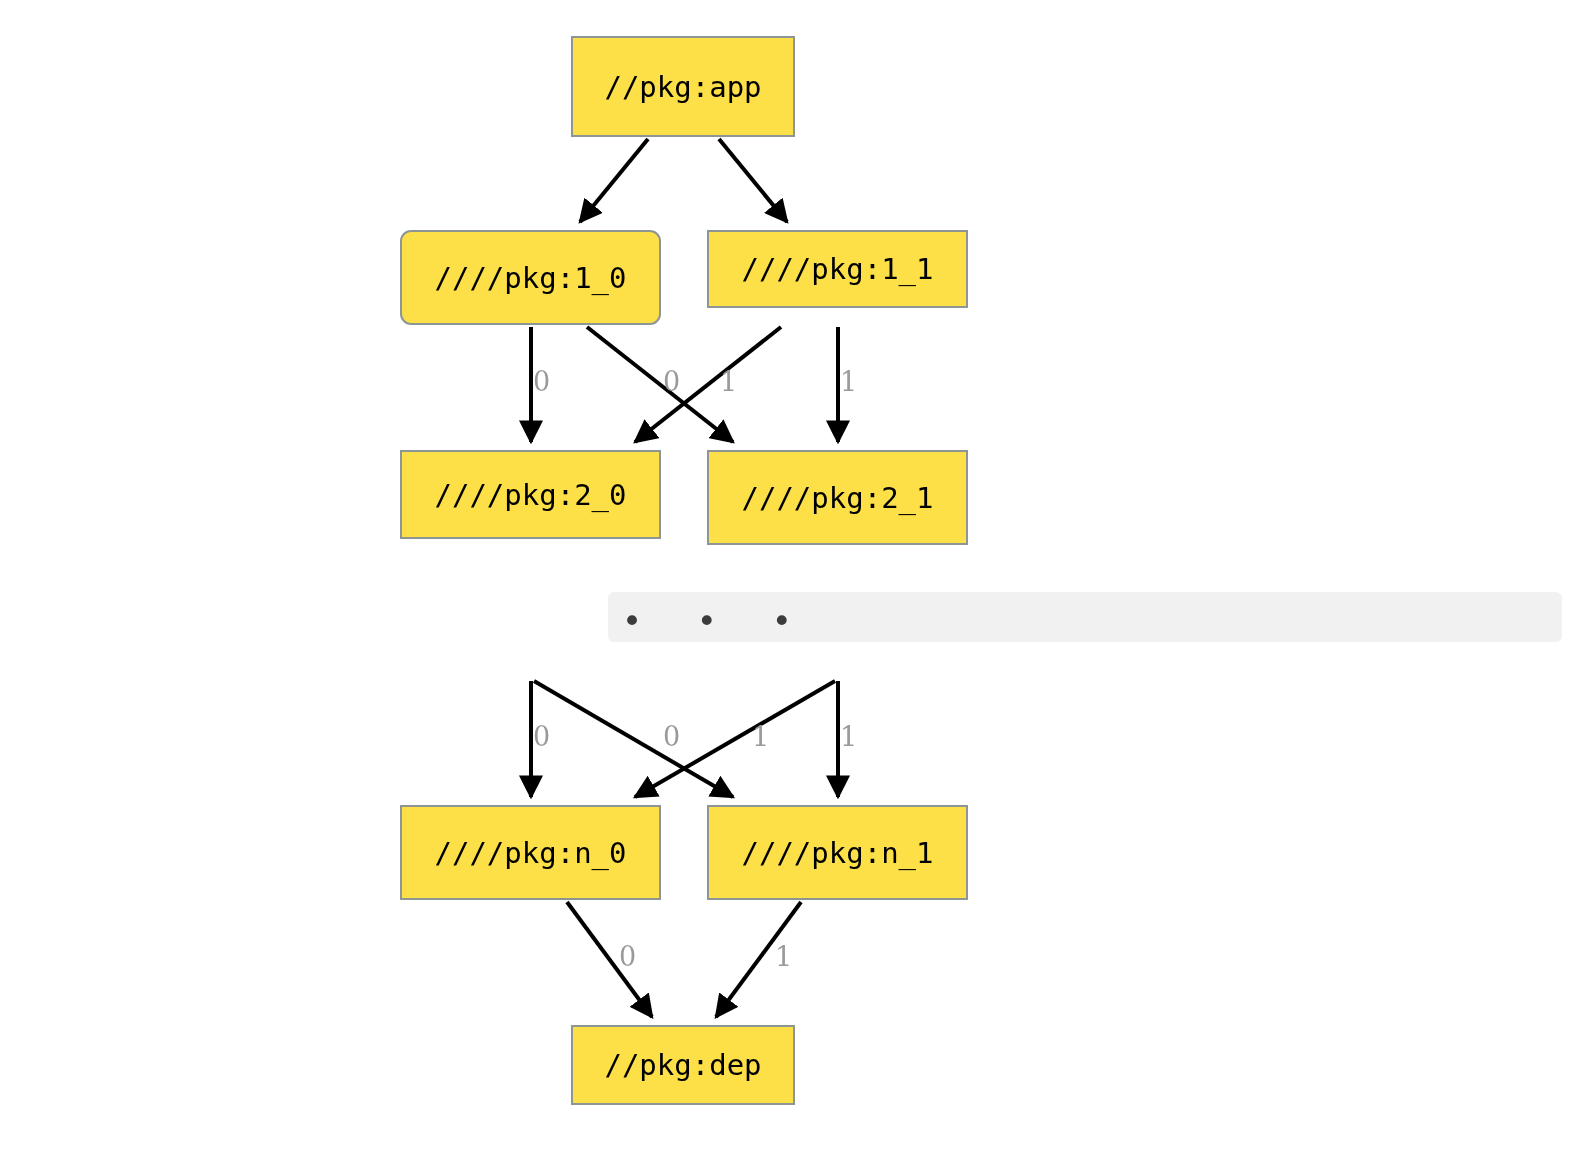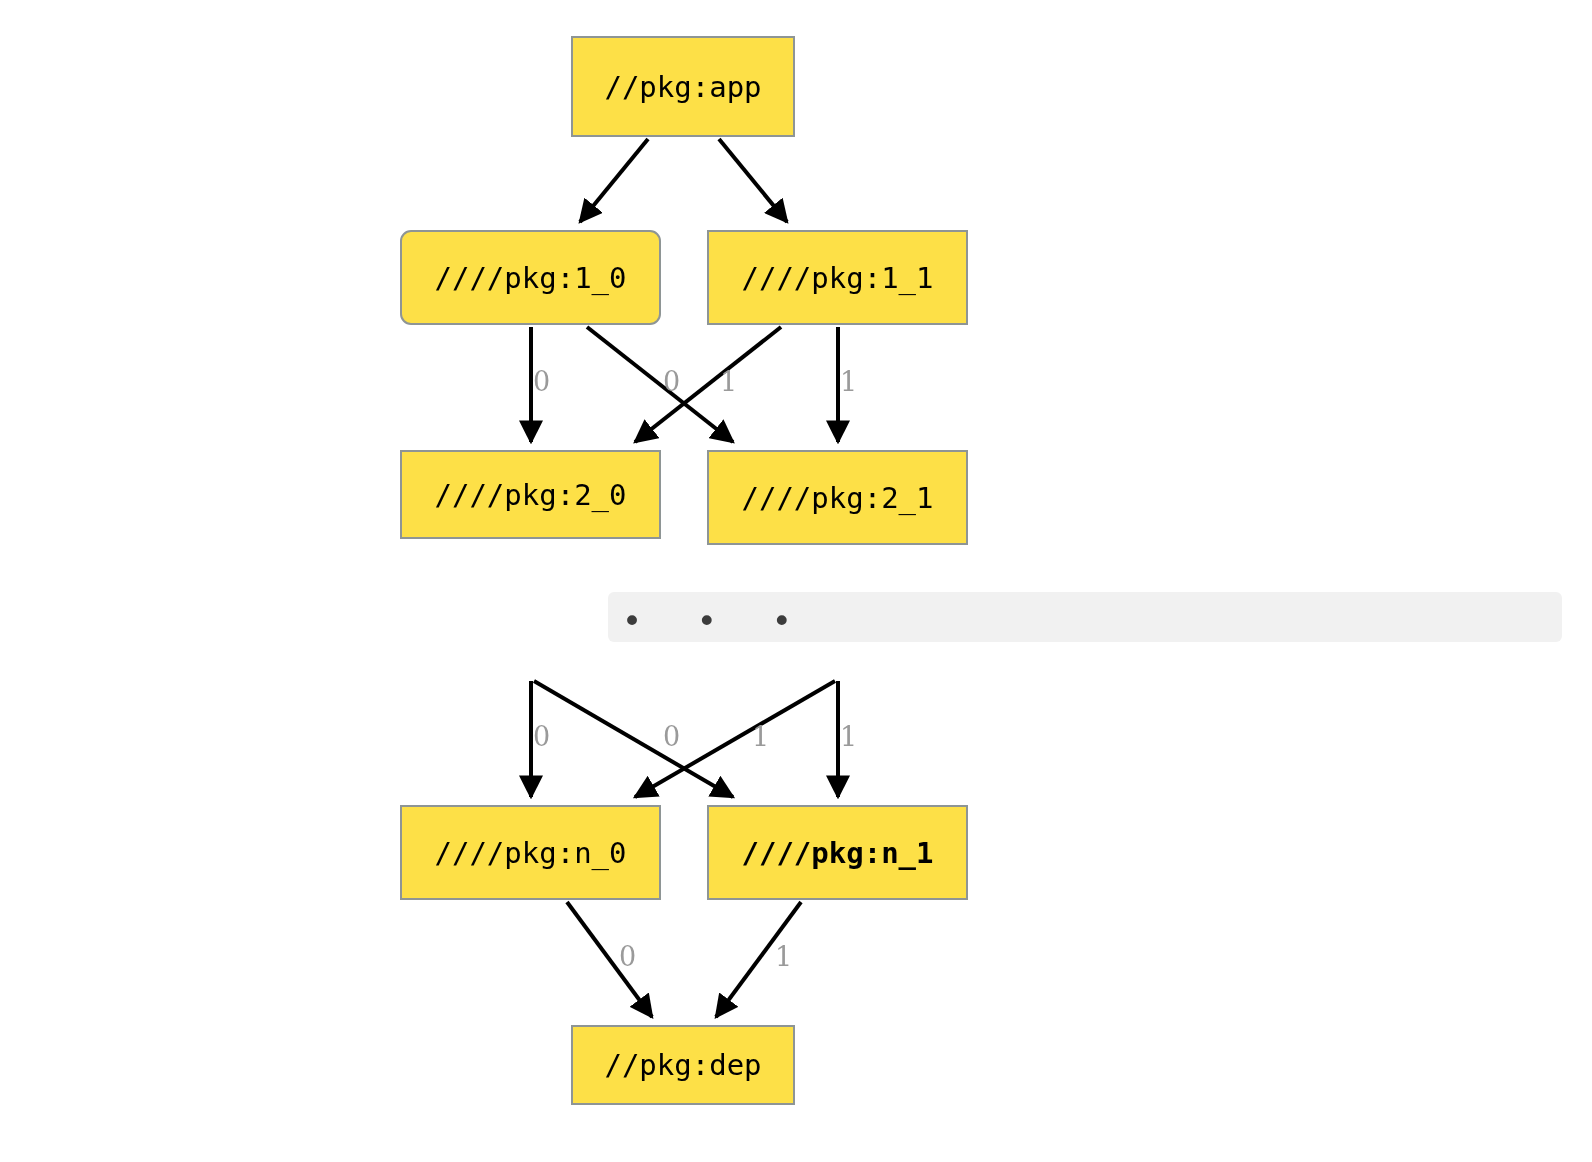--- a/index.html
+++ b/index.html
@@ -109,37 +109,37 @@
   </div>
 
   <div class="node-box" style="left:571px; top:36px; width:224px; height:101px;">
     <span class="node-label">//pkg:app</span>
   </div>
 
   <div class="node-box" style="left:400px; top:230px; width:261px; height:95px;border-radius:11px;">
     <span class="node-label">////pkg:1_0</span>
   </div>
 
-  <div class="node-box" style="left:707px; top:230px; width:261px; height:95px;">
+  <div class="node-box" style="left:707px; top:230px; width:261px; height:78px;">
     <span class="node-label">////pkg:1_1</span>
   </div>
 
   <div class="node-box" style="left:400px; top:450px; width:261px; height:89px;">
     <span class="node-label">////pkg:2_0</span>
   </div>
 
   <div class="node-box" style="left:707px; top:450px; width:261px; height:95px;">
     <span class="node-label">////pkg:2_1</span>
   </div>
 
   <div class="node-box" style="left:400px; top:805px; width:261px; height:95px;">
     <span class="node-label">////pkg:n_0</span>
   </div>
 
-  <div class="node-box" style="left:707px; top:805px; width:261px; height:95px;font-weight:bold;">
+  <div class="node-box" style="left:707px; top:805px; width:261px; height:95px;">
     <span class="node-label">////pkg:n_1</span>
   </div>
 
   <div class="node-box" style="left:571px; top:1025px; width:224px; height:80px;">
     <span class="node-label">//pkg:dep</span>
   </div>
 
   <span class="edge-label" style="left:533px; top:368px;">0</span>
   <span class="edge-label" style="left:663px; top:368px;">0</span>
   <span class="edge-label" style="left:720px; top:368px;">1</span>

